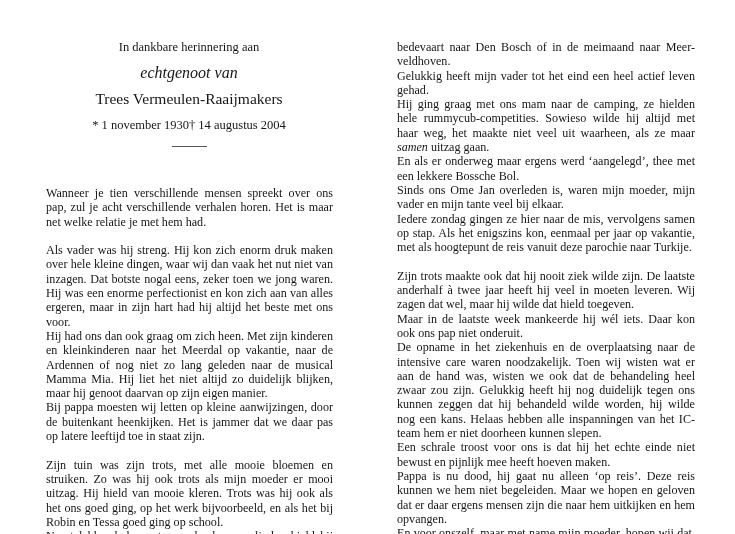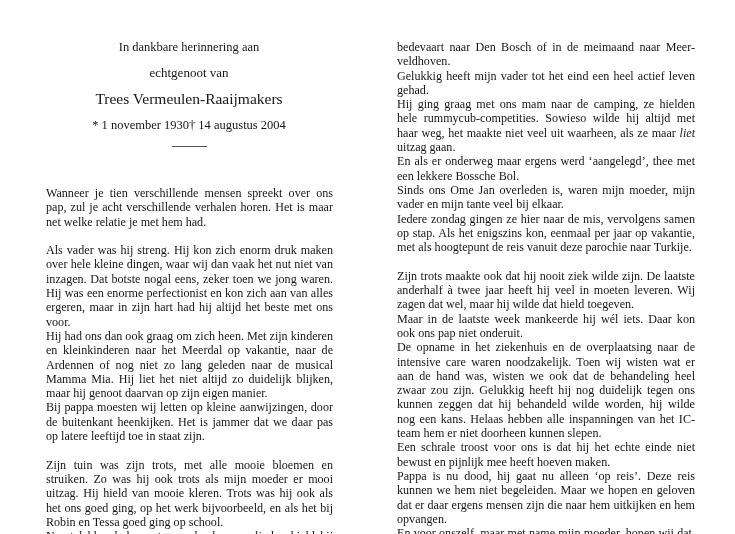--- a/index.html
+++ b/index.html
@@ -4,21 +4,21 @@
 <style>
   html, body { margin: 0; padding: 0; background: #ffffff; }
   body { width: 735px; height: 534px; position: relative; overflow: hidden;
          font-family: "Liberation Serif", "DejaVu Serif", serif; color: #161616; }
   .page { position: absolute; top: 0; height: 396px; }
   .left { left: 0; width: 367px; }
   .right { left: 366px; width: 368px; }
   .header { position: absolute; left: 46px; width: 286px; top: 40px; text-align: center; }
   .h-intro { font-size: 12.5px; line-height: 15px; margin: 0; }
   .h-name { font-size: 17px; line-height: 20px; margin: 10px 0 0 0; }
-  .h-spouse-label { font-size: 13px; line-height: 15px; margin: 10px 0 0 0; }
+  .h-spouse-label { font-size: 16px; line-height: 15px; margin: 10px 0 0 0; font-style: italic; }
   .h-spouse { font-size: 15.5px; line-height: 19px; margin: 9px 0 4px 0; }
   .dates { font-size: 12.5px; line-height: 15px; margin: 10px 0 0 0; display: flex; justify-content: center; }
   .divider { width: 35px; height: 1px; background: #555; margin: 13px auto 0 auto; }
   .body-left { position: absolute; left: 46px; width: 287px; top: 186px; }
   .body-right { position: absolute; left: 31px; width: 298px; top: 40px; }
   p.para { margin: 0; font-size: 12.1px; line-height: 14.3px; text-align: justify; hyphens: manual; }
   .gap { height: 14.3px; }
   em { font-style: italic; }
 </style>
 </head>
@@ -45,21 +45,21 @@
     <div class="gap"></div>
     <p class="para">Zijn tuin was zijn trots, met alle mooie bloemen en struiken. Zo was hij ook trots als mijn moeder er mooi uitzag. Hij hield van mooie kleren. Trots was hij ook als het ons goed ging, op het werk bijvoorbeeld, en als het bij Robin en Tessa goed ging op school.</p>
     <p class="para">Naast lekker koken, eten en boeken verslinden hield hij veel van wandelen; met de Olat, naar de Ardennen, de jaarlijkse</p>
   </div>
 </div>
 
 <div class="page right">
   <div class="body-right">
     <p class="para">bedevaart naar Den Bosch of in de meimaand naar Meer-veldhoven.</p>
     <p class="para">Gelukkig heeft mijn vader tot het eind een heel actief leven gehad.</p>
-    <p class="para"><span>Hij ging graag met ons mam naar de camping, ze hielden hele rummycub-competities. Sowieso wilde hij altijd met haar weg, het maakte niet veel uit waarheen, als ze maar</span> <em>liet</em> <span>uitzag gaan.</span></p>
+    <p class="para"><span>Hij ging graag met ons mam naar de camping, ze hielden hele rummycub-competities. Sowieso wilde hij altijd met haar weg, het maakte niet veel uit waarheen, als ze maar</span> <em>samen</em> <span>uitzag gaan.</span></p>
     <p class="para">En als er onderweg maar ergens werd ‘aangelegd’, thee met een lekkere Bossche Bol.</p>
     <p class="para">Sinds ons Ome Jan overleden is, waren mijn moeder, mijn vader en mijn tante veel bij elkaar.</p>
     <p class="para">Iedere zondag gingen ze hier naar de mis, vervolgens samen op stap. Als het enigszins kon, eenmaal per jaar op vakantie, met als hoogtepunt de reis vanuit deze parochie naar Turkije.</p>
     <div class="gap"></div>
     <p class="para">Zijn trots maakte ook dat hij nooit ziek wilde zijn. De laatste anderhalf à twee jaar heeft hij veel in moeten leveren. Wij zagen dat wel, maar hij wilde dat hield toegeven.</p>
     <p class="para">Maar in de laatste week mankeerde hij wél iets. Daar kon ook ons pap niet onderuit.</p>
     <p class="para">De opname in het ziekenhuis en de overplaatsing naar de intensive care waren noodzakelijk. Toen wij wisten wat er aan de hand was, wisten we ook dat de behandeling heel zwaar zou zijn. Gelukkig heeft hij nog duidelijk tegen ons kunnen zeggen dat hij behandeld wilde worden, hij wilde nog een kans. Helaas hebben alle inspanningen van het IC-team hem er niet doorheen kunnen slepen.</p>
     <p class="para">Een schrale troost voor ons is dat hij het echte einde niet bewust en pijnlijk mee heeft hoeven maken.</p>
     <p class="para">Pappa is nu dood, hij gaat nu alleen ‘op reis’. Deze reis kunnen we hem niet begeleiden. Maar we hopen en geloven dat er daar ergens mensen zijn die naar hem uitkijken en hem opvangen.</p>
     <p class="para">En voor onszelf, maar met name mijn moeder, hopen wij dat, zoals iemand het de afgelopen dagen prachtig onder woorden bracht, ‘ons pap de vriendschap niet meegenomen heeft’.</p>

